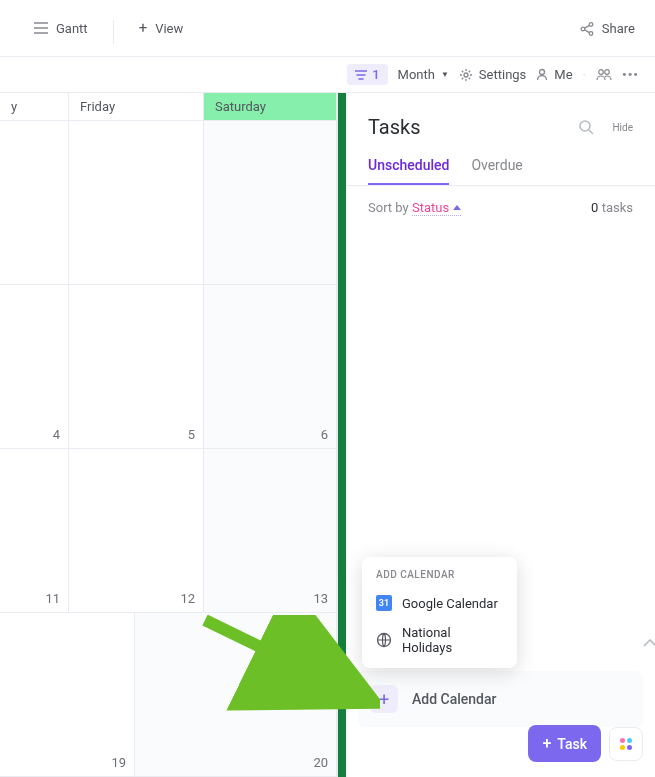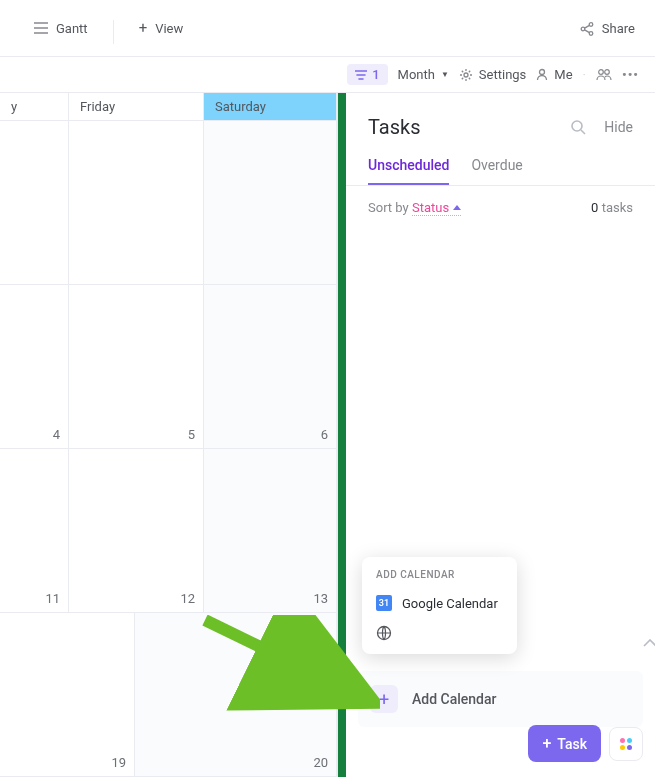--- a/index.html
+++ b/index.html
@@ -17,21 +17,21 @@
   .calgrid{flex:0 0 338px;height:100%;display:flex;flex-direction:column;border-right:1px solid #e9ebf0}
   .cal-head{display:flex;height:28px;border-bottom:1px solid #e9ebf0}
   .cal-head .dh{padding:6px 0 0 11px;color:#54575d;font-size:13px;border-right:1px solid #e9ebf0}
   .cal-rows{flex:1;display:flex;flex-direction:column}
   .cal-row{flex:1;display:flex;border-bottom:1px solid #e9ebf0}
   .cell{position:relative;border-right:1px solid #e9ebf0}
   .cell .num{position:absolute;bottom:6px;right:8px;color:#6c6f75;font-size:13px}
   .c0{flex:0 0 69px}
   .c1{flex:0 0 135px}
   .c2{flex:1;background:#fafbfc}
-  .dh.c2{background:#7dd3fc}
+  .dh.c2{background:#86efac}
   .sidepanel{flex:1;border-left:8px solid #15803d;display:flex;flex-direction:column;min-width:0}
   .sp-head{padding:22px 22px 0 22px;display:flex;align-items:center;justify-content:space-between}
   .sp-title{font-size:20px;font-weight:400;color:#2a2e34}
   .sp-head-r{display:flex;align-items:center;gap:18px;color:#87898e}
   .tabs{display:flex;gap:22px;padding:18px 22px 0 22px;border-bottom:1px solid #e9ebf0}
   .tab{padding-bottom:10px;color:#87898e;cursor:pointer;font-size:14px}
   .tab.active{color:#6d28d9;border-bottom:2px solid #7b68ee;font-weight:500}
   .sortrow{display:flex;justify-content:space-between;align-items:flex-start;padding:14px 22px 0 22px;font-size:13px;color:#87898e}
   .sort-status{color:#ec4899;border-bottom:1px dotted #b9afee;display:inline-flex;align-items:center;gap:4px}
   .tri-up{width:0;height:0;border-left:4px solid transparent;border-right:4px solid transparent;border-bottom:5px solid #7b68ee;display:inline-block}
@@ -188,21 +188,21 @@
   <div class="sidepanel">
     <div class="sp-head">
       <div class="sp-title">Tasks</div>
       <div class="sp-head-r">
         <span class="ico">
           <svg width="16" height="16" viewBox="0 0 16 16">
               <circle cx="7" cy="7" r="5" fill="none" stroke="#b8bcc4" stroke-width="1.6"></circle>
               <path d="M11 11l4 4" stroke="#b8bcc4" stroke-width="1.6"></path>
             </svg>
         </span>
-        <span style="font-size:14px">Hide</span>
+        <span style="font-size:10px">Hide</span>
       </div>
     </div>
     <div class="tabs">
       <div class="tab active">Unscheduled</div>
       <div class="tab">Overdue</div>
     </div>
     <div class="sortrow">
       <div>
         <span>Sort by</span>
         <span class="sort-status">
@@ -238,20 +238,21 @@
     <span class="gcal-ico">31</span>
     <span>Google Calendar</span>
   </div>
   <div class="popup-item">
     <span class="globe-ico">
       <svg width="16" height="16" viewBox="0 0 16 16">
           <circle cx="8" cy="8" r="6.5" fill="none" stroke="#54575d" stroke-width="1.3"></circle>
           <path d="M1.5 8h13M8 1.5c2 2 2 11 0 13M8 1.5c-2 2-2 11 0 13" fill="none" stroke="#54575d" stroke-width="1.2"></path>
         </svg>
     </span>
+    <span>National Holidays</span>
   </div>
 </div>
 
 <svg class="arrow" width="180" height="100" viewBox="0 0 180 100">
   <defs>
       <marker id="ah" markerWidth="12" markerHeight="12" refX="9" refY="6" orient="auto">
         <path d="M0 0 L12 6 L0 12 Z" fill="#6cbf27"></path>
       </marker>
     </defs>
   <line x1="5" y1="5" x2="155" y2="78" stroke="#6cbf27" stroke-width="12" marker-end="url(#ah)"></line>

